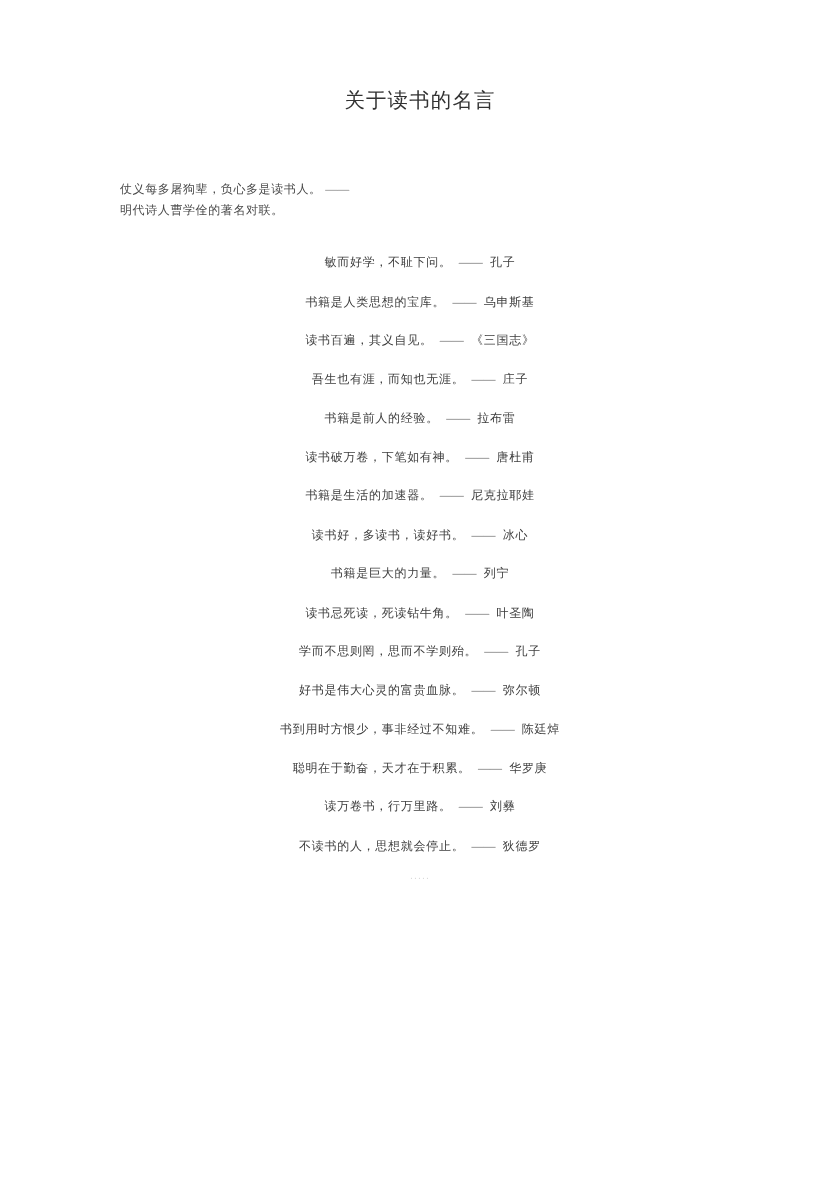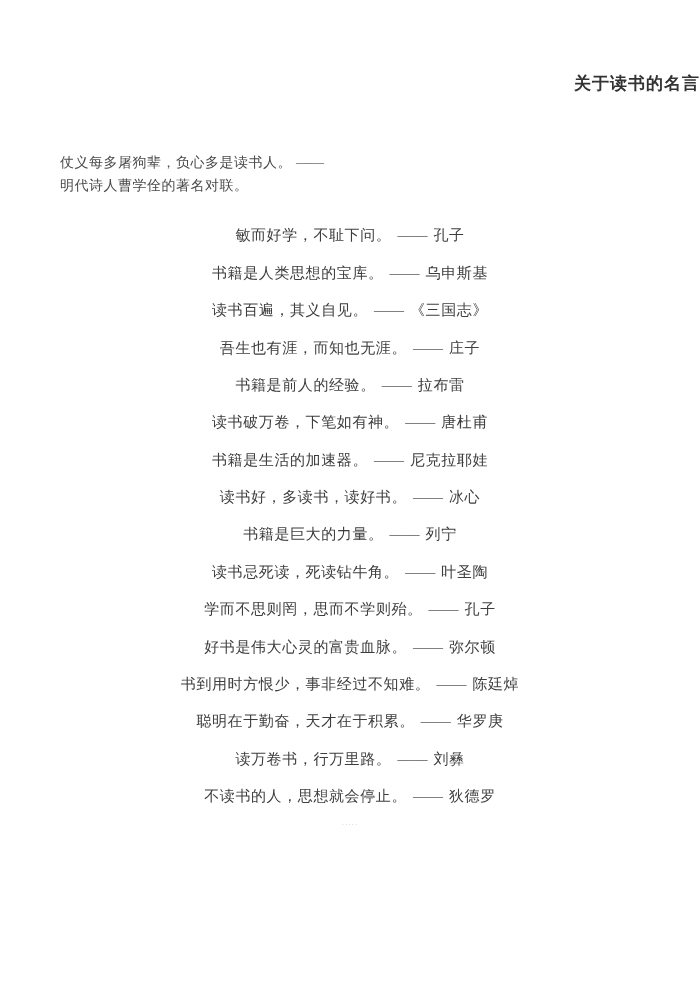--- a/index.html
+++ b/index.html
@@ -15,49 +15,49 @@
     overflow: hidden;
   }
   .page {
     position: relative;
     width: 700px;
     height: 991px;
     box-sizing: border-box;
     padding: 0;
   }
   .doc-title {
-    text-align: right;
+    text-align: center;
     font-size: 17px;
     letter-spacing: 1px;
     color: #333333;
     margin-top: 72px;
     margin-bottom: 0;
-    font-weight: bold;
+    font-weight: normal;
   }
   .intro {
     margin-top: 56px;
-    margin-left: 60px;
-    font-size: 14px;
+    margin-left: 100px;
+    font-size: 10px;
     line-height: 1.65;
     color: #4a4a4a;
     letter-spacing: 0.5px;
   }
   .intro .dash {
     letter-spacing: 0px;
     color: #6a6a6a;
   }
   .quote-list {
     margin: 0;
     padding: 0;
     list-style: none;
     margin-top: 20px;
   }
   .quote {
     text-align: center;
-    font-size: 15px;
+    font-size: 10px;
     letter-spacing: 0.6px;
     line-height: 1.0;
     color: #3d3d3d;
     margin: 0;
     padding: 11.2px 0;
   }
   .quote .sep {
     display: inline-block;
     padding: 0 6px;
     color: #555555;

